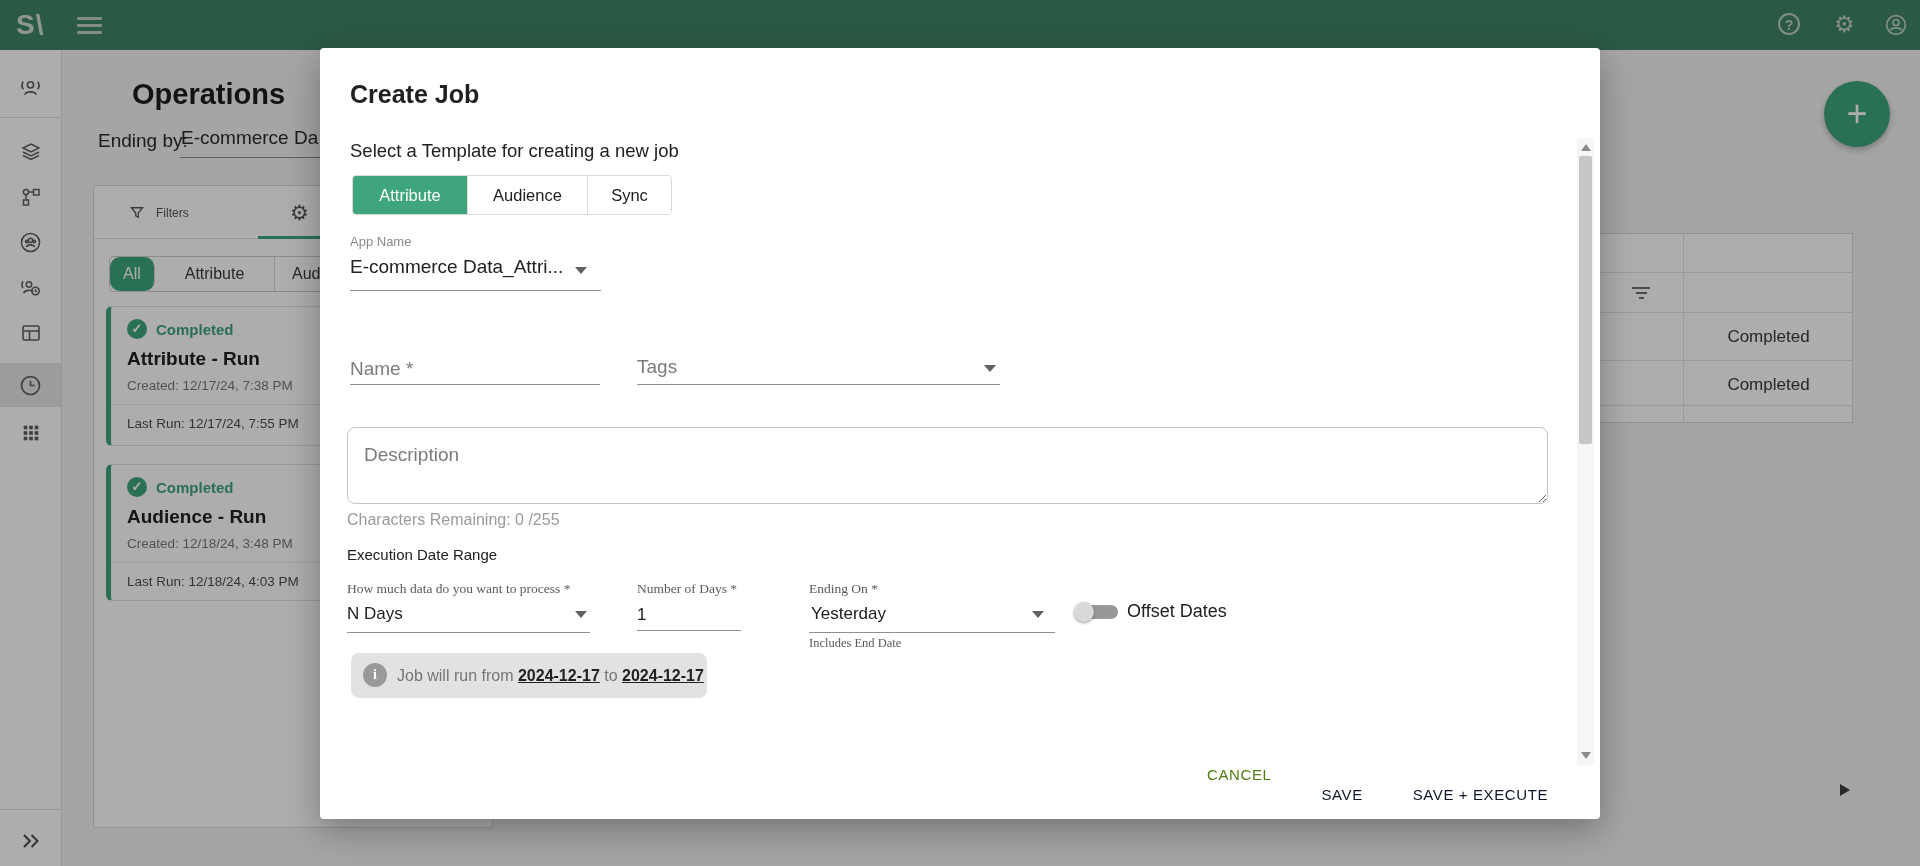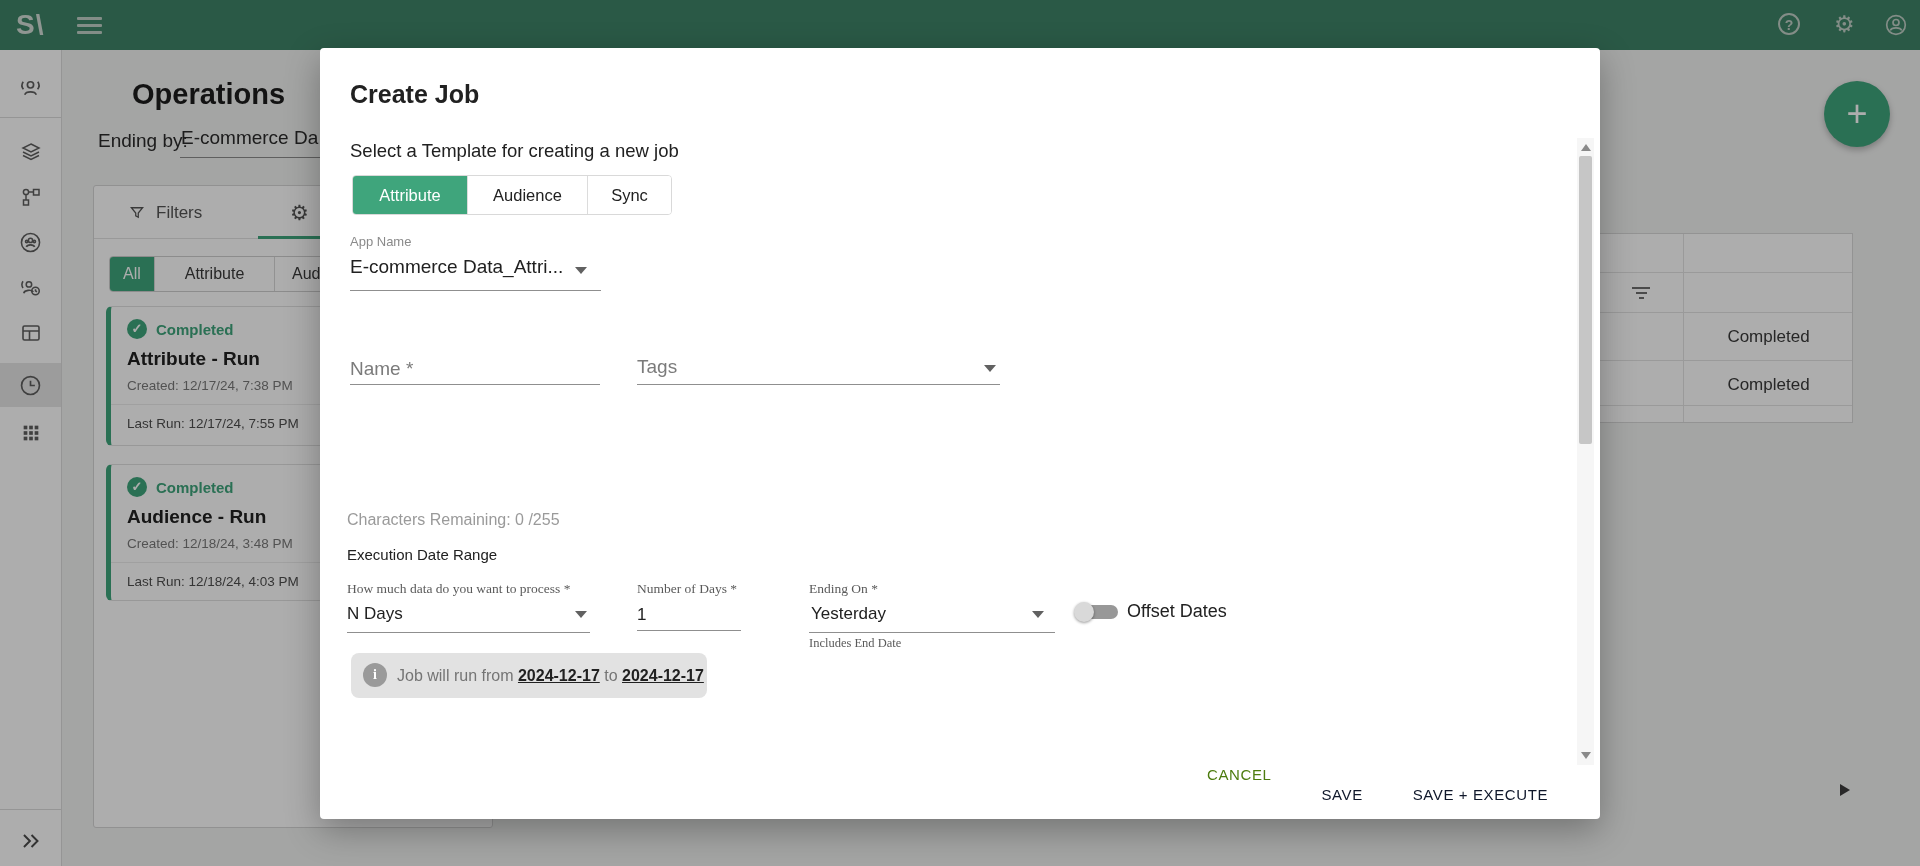--- a/index.html
+++ b/index.html
@@ -28,27 +28,27 @@
 
   
   .main { position:absolute; left:62px; top:50px; width:1858px; height:816px; background:#f2f3f2; }
   .page-title { position:absolute; left:36px; top:28px; font-size:29px; font-weight:bold; color:#1c1c1c;margin-left:34px; }
   .filter-label { position:absolute; left:36px; top:80px; font-size:19px; color:#2b2b2b; }
   .filter-value { position:absolute; left:119px; top:77px; width:212px; font-size:19px; color:#2b2b2b; white-space:nowrap; overflow:hidden; }
   .filter-underline { position:absolute; left:118px; top:107px; width:213px; height:1px; background:#8d8d8d; }
 
   .panel { position:absolute; left:31px; top:135px; width:400px; height:643px; background:#ffffff; border:1px solid #d6d6d6; border-radius:3px; }
   .tabrow { position:absolute; left:0; top:0; width:100%; height:53px; border-bottom:1px solid #e2e2e2; }
-  .tab-filters { position:absolute; left:34px; top:0; height:53px; display:flex; align-items:center; gap:10px; color:#555; font-size:17px; font-weight:500; background:none; border:none; cursor:pointer; }
+  .tab-filters { position:absolute; left:34px; top:0; height:53px; display:flex; align-items:center; gap:10px; color:#555; font-size:12px; font-weight:500; background:none; border:none; cursor:pointer; }
   .tab-settings { position:absolute; left:196px; top:0; height:53px; display:flex; align-items:center; color:#555; font-size:21px; background:none; border:none; cursor:pointer; }
   .tab-indicator { position:absolute; left:164px; bottom:-1px; width:235px; height:3px; }
 
   .segmented { position:absolute; left:15px; top:70px; height:36px; width:370px; display:flex; border:1px solid #cfcfcf; border-radius:4px; overflow:hidden; background:#fff; }
   .segmented .seg { height:100%; border:none; background:#fff; font-size:16px; color:#3a3a3a; font-family:inherit; cursor:pointer; border-right:1px solid #d8d8d8; }
-  .segmented .seg.active { color:#fff; font-weight:500; }
+  .segmented .seg.active { color:#fff; font-weight:500;border-radius:10px; }
   .seg-all { width:45px; }
   .seg-attr { width:120px; }
   .seg-aud { flex:1; text-align:left; padding-left:17px; }
 
   .job-card { position:absolute; left:12px; width:372px; background:#fff; border:1px solid #e0e0e0; border-left-width:5px; border-radius:6px; }
   .card-1 { top:120px; height:140px; }
   .card-2 { top:278px; height:137px; }
   .badge-row { position:absolute; left:16px; top:12px; display:flex; align-items:center; gap:9px; }
   .check-circle { width:20px; height:20px; border-radius:50%; color:#fff; font-size:13px; font-weight:bold; text-align:center; line-height:20px; }
   .badge-label { font-size:15px; font-weight:bold; }
@@ -341,20 +341,21 @@
     <div class="app-value">E-commerce Data_Attri...</div>
     <div class="caret app-caret"></div>
     <div class="u-line app-underline"></div>
 
     <input class="name-input" type="text" placeholder="Name *" style="">
     <div class="tags-field">
       <span class="tags-label">Tags</span>
       <div class="caret tags-caret"></div>
     </div>
 
+    <textarea class="desc-area" placeholder="Description" style=""></textarea>
     <div class="chars-remaining">Characters Remaining: 0 /255</div>
 
     <div class="exec-heading">Execution Date Range</div>
 
     <div class="serif-label lbl-process">How much data do you want to process *</div>
     <div class="serif-label lbl-days">Number of Days *</div>
     <div class="serif-label lbl-ending">Ending On *</div>
 
     <div class="val-text val-process">N Days</div>
     <div class="caret process-caret"></div>

